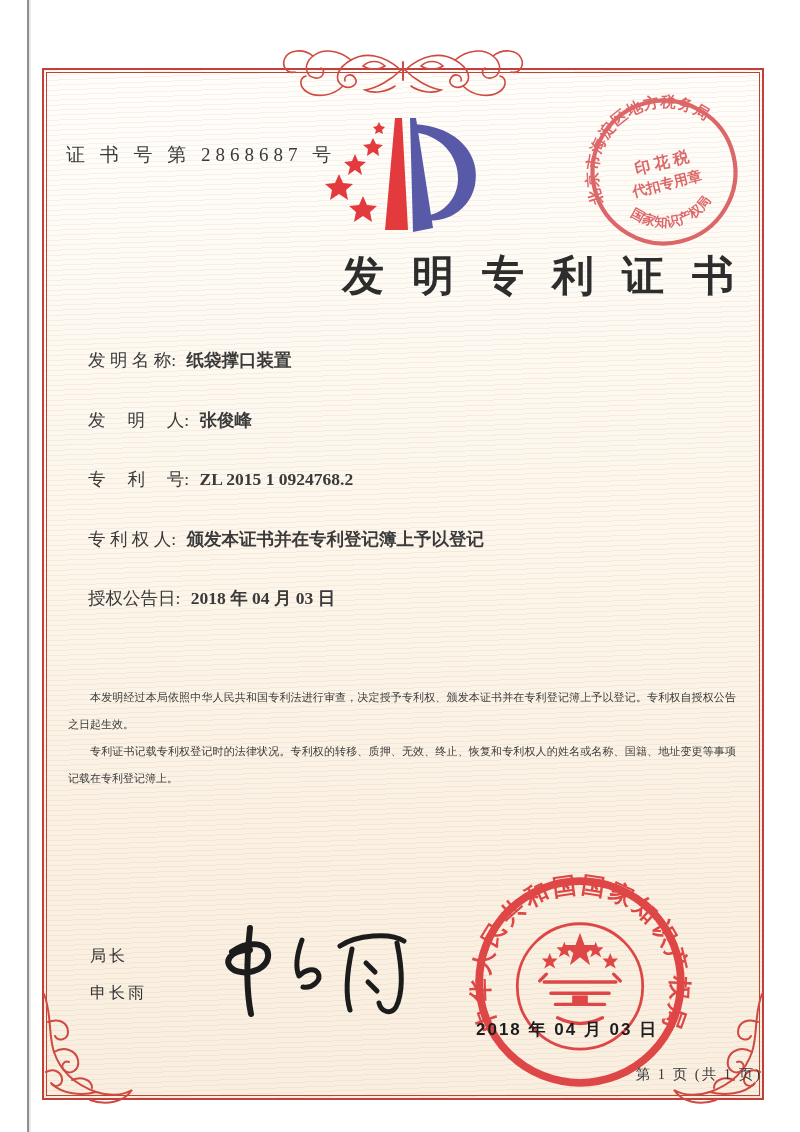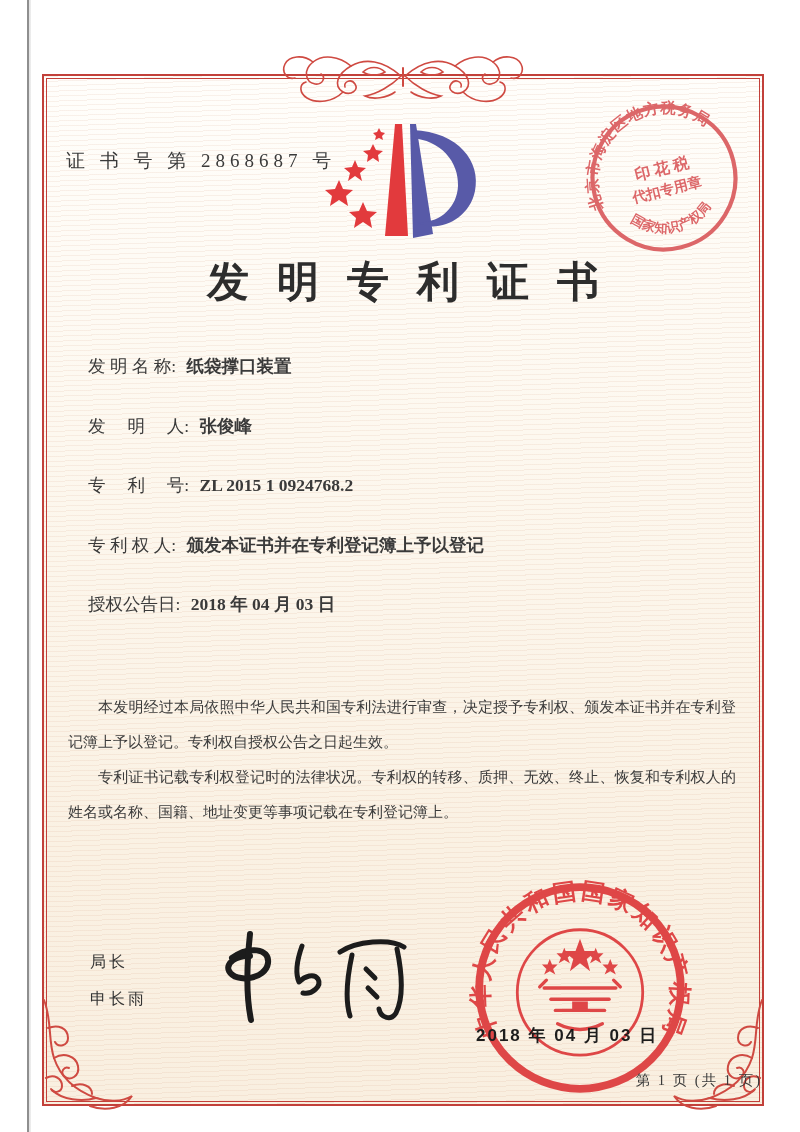--- a/index.html
+++ b/index.html
@@ -11,44 +11,43 @@
   }
   
   .scan-edge{position:absolute;left:26px;top:0;width:8px;height:1132px;
     background:linear-gradient(90deg,transparent 0,transparent 1px,#8f8f8f 1px,#8f8f8f 3px,#e2e2e2 3px,#efefef 5px,transparent 5px);}
   .page{
     position:absolute;left:42px;top:68px;width:718px;height:1028px;
     border:2px solid #c2403a;
     background:
       repeating-linear-gradient(178deg, rgba(210,150,120,0.13) 0 1px, rgba(255,255,255,0) 1px 5px),
       linear-gradient(180deg,#fffefb 0%,#fdf8ef 35%,#faf1e3 75%,#f9efe0 100%);
-    margin-top: 6px;
   }
   .page-inner{position:absolute;inset:2px;border:1px solid #c2403a;}
   .ornament{position:absolute;pointer-events:none;}
   .ornament-top{left:50%;top:-30px;transform:translateX(-50%);}
   .corner-bl{left:-6px;bottom:-8px;}
   .corner-br{right:-6px;bottom:-8px;transform:scaleX(-1);}
 
   .cert-no{position:absolute;left:22px;top:72px;font-size:19px;letter-spacing:5px;color:#3a3a3a;}
 
   .logo{position:absolute;left:50%;top:40px;transform:translateX(-50%);}
 
   .tax-stamp{position:absolute;right:14px;top:18px;transform:rotate(-14deg);opacity:.9;}
 
-  .title{position:absolute;left:0;right:0;top:178px;text-align:center;
+  .title{position:absolute;left:0;right:0;top:178px;text-align:right;
     font-size:42px;font-weight:bold;letter-spacing:28px;padding-left:28px;color:#2d2d2d;}
 
   .fields{position:absolute;left:44px;top:278px;width:620px;}
   .field-row{height:59.5px;font-size:17.5px;color:#3a3a3a;white-space:nowrap;}
   .field-label{display:inline-block;}
   .field-value{display:inline-block;margin-left:6px;font-weight:bold;}
 
   .paragraphs{position:absolute;left:24px;right:26px;top:614px;
-    font-size:15px;line-height:35px;text-align:justify;color:#3b3b3b;}
+    font-size:11px;line-height:27px;text-align:justify;color:#3b3b3b;}
   .paragraphs p{margin:0;text-indent:2em;}
 
   .signer{position:absolute;left:46px;top:876px;font-size:16px;color:#333;}
   .signer div{margin-bottom:16px;letter-spacing:3px;}
   .signature{position:absolute;left:150px;top:842px;}
 
   .big-seal{position:absolute;left:424px;top:800px;opacity:.93;}
   .seal-date{position:absolute;left:432px;top:948px;
     font-family:"Liberation Sans","DejaVu Sans",sans-serif;
     font-size:17px;font-weight:bold;letter-spacing:2px;color:#1d1d1d;}

